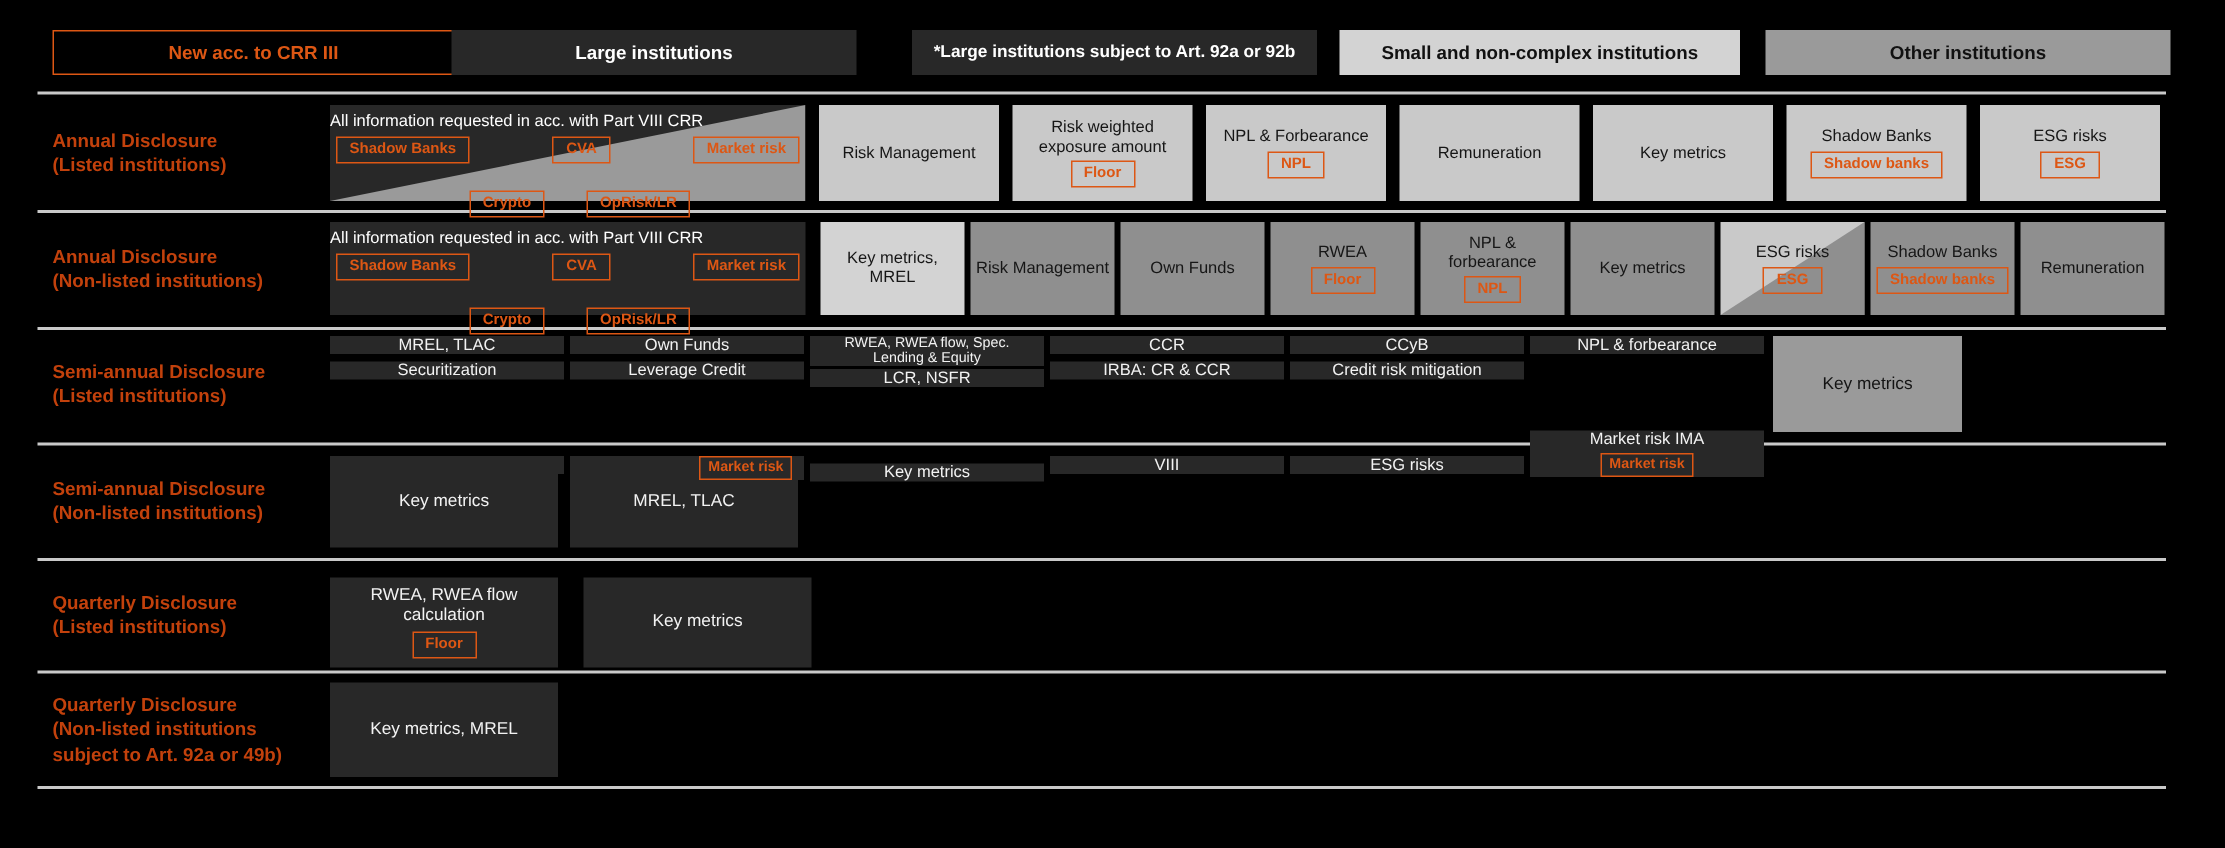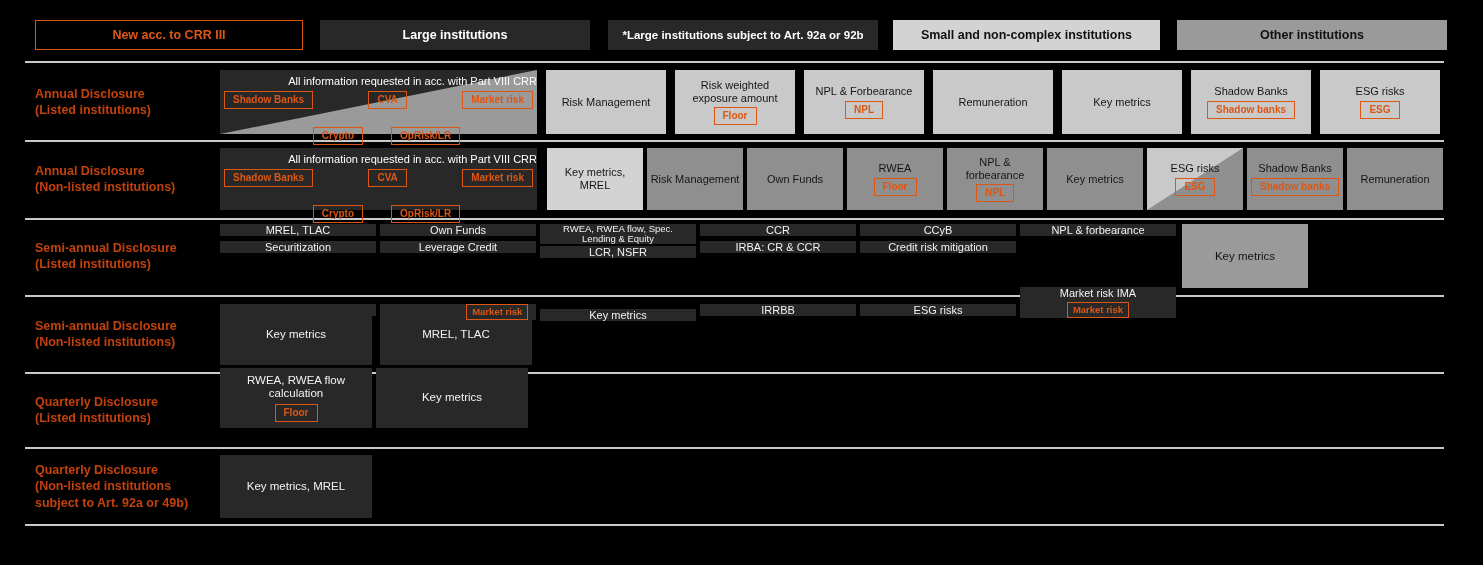--- a/index.html
+++ b/index.html
@@ -7,21 +7,21 @@
     --lighter:#d3d3d3; --mid:#8f8f8f; --mid2:#9a9a9a; --sep:#c9c9c9;
   }
   html,body{margin:0;padding:0;background:#000;}
   .canvas{position:relative;width:1483px;height:565px;background:var(--bg);
           font-family:"Liberation Sans",sans-serif;overflow:hidden;padding-left:24px;}
 
   
   .legend-item{position:absolute;top:20px;height:30px;display:flex;align-items:center;
      justify-content:center;font-weight:bold;font-size:12.5px;box-sizing:border-box;white-space:nowrap;}
   .legend-1{left:35px;width:268px;border:1.5px solid var(--orange);color:var(--orange);background:var(--bg);}
-  .legend-2{left:320px;width:270px;background:var(--dark);color:#fff;}
+  .legend-2{left:301px;width:270px;background:var(--dark);color:#fff;}
   .legend-3{left:608px;width:270px;background:var(--dark);color:#fff;font-size:11.5px;}
   .legend-4{left:893px;width:267px;background:var(--lighter);color:#111;}
   .legend-5{left:1177px;width:270px;background:var(--mid2);color:#111;}
 
   .sep{position:absolute;left:25px;width:1419px;height:2px;background:var(--sep);}
 
   .row-label{position:absolute;left:35px;width:185px;color:#c2410c;font-weight:bold;
      font-size:12.5px;line-height:1.3;}
 
   .row-content{position:absolute;left:220px;display:flex;}
@@ -35,21 +35,21 @@
   .lighterbox{background:var(--lighter);color:#161616;}
   .darkbox{background:var(--dark);color:#f2f2f2;font-size:11.5px;gap:4px;}
   .w120{flex:0 0 120px;} .w96{flex:0 0 96px;} .w152{flex:0 0 152px;}
 
   
   .tri{position:absolute;inset:0;clip-path:polygon(0 100%,100% 0,100% 100%);}
   .tri-mid2{background:var(--mid2);} .tri-mid{background:var(--mid);}
 
   
   .big-box{position:relative;flex:0 0 317px;background:var(--dark);box-sizing:border-box;}
-  .bb-title{position:relative;z-index:1;color:#fff;font-size:11px;text-align:right;margin-top:5px;}
+  .bb-title{position:relative;z-index:1;color:#fff;font-size:11px;text-align:left;margin-top:5px;}
   .bb-row1{position:relative;z-index:1;display:flex;justify-content:space-between;padding:0 4px;margin-top:4px;}
   .bb-row2{position:relative;z-index:1;display:flex;justify-content:center;gap:28px;margin-top:18px;padding-left:16px;}
 
   .tag{display:inline-block;border:1.5px solid var(--orange);color:var(--orange);font-weight:bold;
      font-size:10px;line-height:1;padding:3px 8px;background:transparent;white-space:nowrap;z-index:1;}
   .tag-sm{font-size:9.5px;padding:2px 5px;border-width:1.5px;}
 
   
   .sa-col{display:flex;flex-direction:column;width:156px;flex:0 0 156px;}
   .sa-cell{height:18px;margin-bottom:5px;background:var(--dark);color:#f2f2f2;font-size:11px;
@@ -194,21 +194,21 @@
       </div>
     </div>
     <div class="sa-col">
       <div class="sa-cell sa-cell-2line">RWEA, RWEA flow, Spec. Lending &amp; Equity</div>
       <div class="sa-cell">LCR, NSFR</div>
       <div class="sa-cell">Key metrics</div>
     </div>
     <div class="sa-col">
       <div class="sa-cell">CCR</div>
       <div class="sa-cell">IRBA: CR &amp; CCR</div>
-      <div class="sa-cell">IRRBB</div>
+      <div class="sa-cell">VIII</div>
     </div>
     <div class="sa-col">
       <div class="sa-cell">CCyB</div>
       <div class="sa-cell">Credit risk mitigation</div>
       <div class="sa-cell">ESG risks</div>
     </div>
     <div class="sa-col">
       <div class="sa-cell">NPL &amp; forbearance</div>
       <div class="sa-cell sa-tall">
         <span>Market risk IMA</span>
@@ -228,21 +228,21 @@
     </div>
     <div class="box darkbox w152">
       <div class="bt">MREL, TLAC</div>
     </div>
   </div>
 
   <div class="row-label" style="top:394px">
     <div>Quarterly Disclosure</div>
     <div>(Listed institutions)</div>
   </div>
-  <div class="row-content" style="top:368px;height:60px;gap:4px">
+  <div class="row-content" style="top:385px;height:60px;gap:17px">
     <div class="box darkbox w152">
       <div class="bt">RWEA, RWEA flow calculation</div>
       <span class="tag">Floor</span>
     </div>
     <div class="box darkbox w152">
       <div class="bt">Key metrics</div>
     </div>
   </div>
 
   <div class="row-label" style="top:462px">

